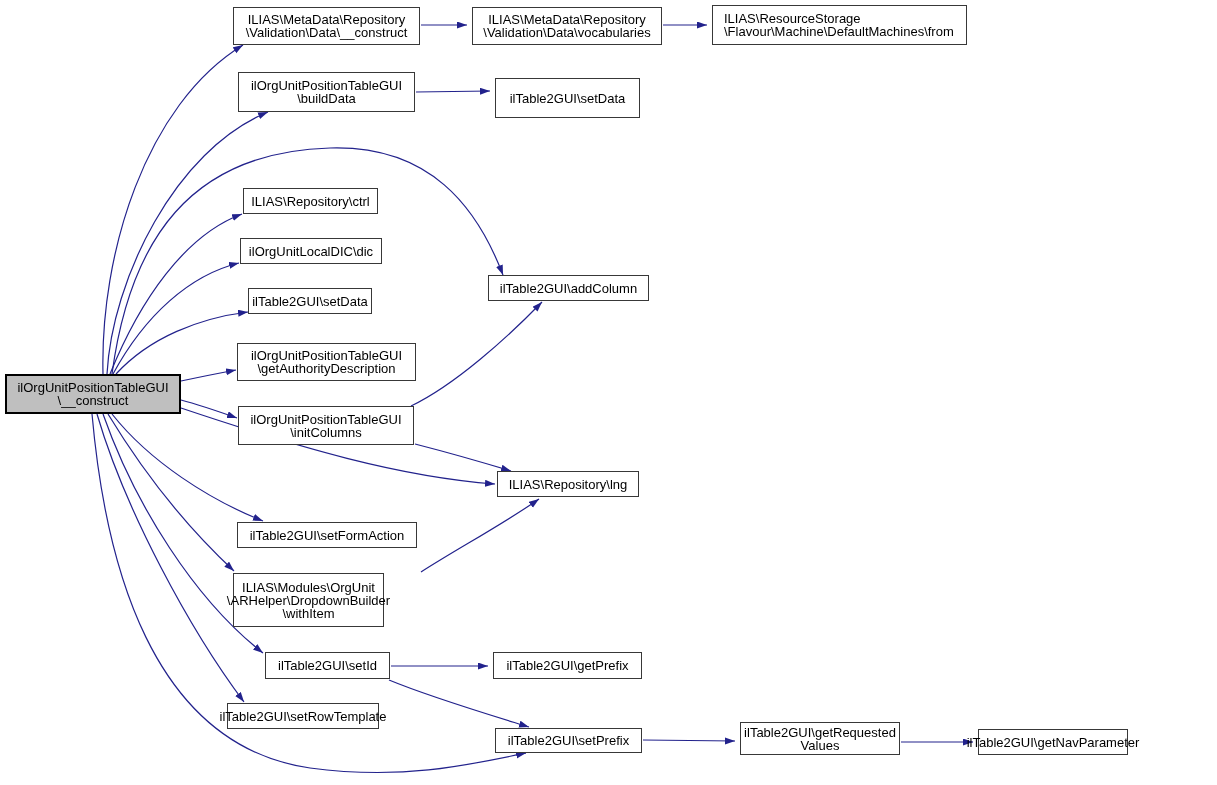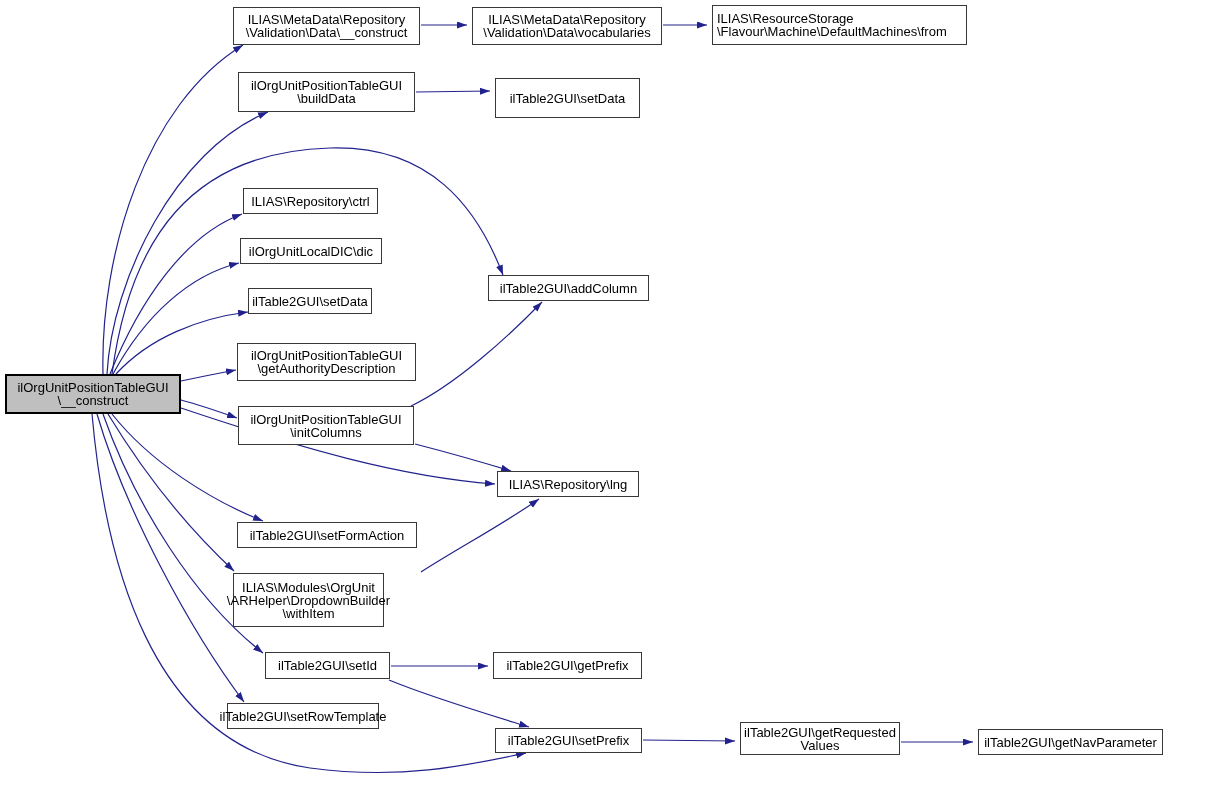--- a/index.html
+++ b/index.html
@@ -7,21 +7,21 @@
   .canvas{position:relative;width:1217px;height:785px;background:var(--bg,#fff);
           font-family:"Liberation Sans",sans-serif;overflow:hidden;}
   svg.edges{position:absolute;left:0;top:0;width:1217px;height:785px;}
   path.edge{fill:none;stroke:var(--edge,#22228c);stroke-width:1.2px;}
   #arrowhead path{fill:var(--edge,#22228c);stroke:none;}
   .node{position:absolute;box-sizing:border-box;display:flex;align-items:center;justify-content:center;
         text-align:center;white-space:pre-line;font-size:13px;line-height:13px;
         color:var(--text,#000);background:var(--node-fill,#fff);
         border:1px solid var(--node-border,#383838);cursor:pointer;}
   .node.main{background:var(--highlight-fill,#bfbfbf);border:2px solid #000;cursor:default;}
-  .node.align-left{justify-content:flex-start;text-align:left;padding-left:4px;}
+  .node.align-left{justify-content:flex-start;text-align:left;padding-left:11px;}
 </style>
 </head>
 <body>
 
 <div class="canvas">
 
   <svg class="edges" viewBox="0 0 1217 785">
     <defs>
       <marker id="arrowhead" markerWidth="11" markerHeight="8" refX="10" refY="3.5" orient="auto" markerUnits="userSpaceOnUse">
         <path d="M0,0 L10,3.5 L0,7 Z"></path>
@@ -96,15 +96,15 @@
 
   <div class="node" style="left:493px;top:652px;width:149px;height:27px">ilTable2GUI\getPrefix</div>
 
   <div class="node" style="left:227px;top:703px;width:152px;height:26px">ilTable2GUI\setRowTemplate</div>
 
   <div class="node" style="left:495px;top:728px;width:147px;height:25px">ilTable2GUI\setPrefix</div>
 
   <div class="node" style="left:740px;top:722px;width:160px;height:33px">ilTable2GUI\getRequested
 Values</div>
 
-  <div class="node" style="left:978px;top:729px;width:185px;height:26px">ilTable2GUI\getNavParameter</div>
+  <div class="node" style="left:978px;top:729px;width:150px;height:26px">ilTable2GUI\getNavParameter</div>
 
 </div>
 
 </body></html>

